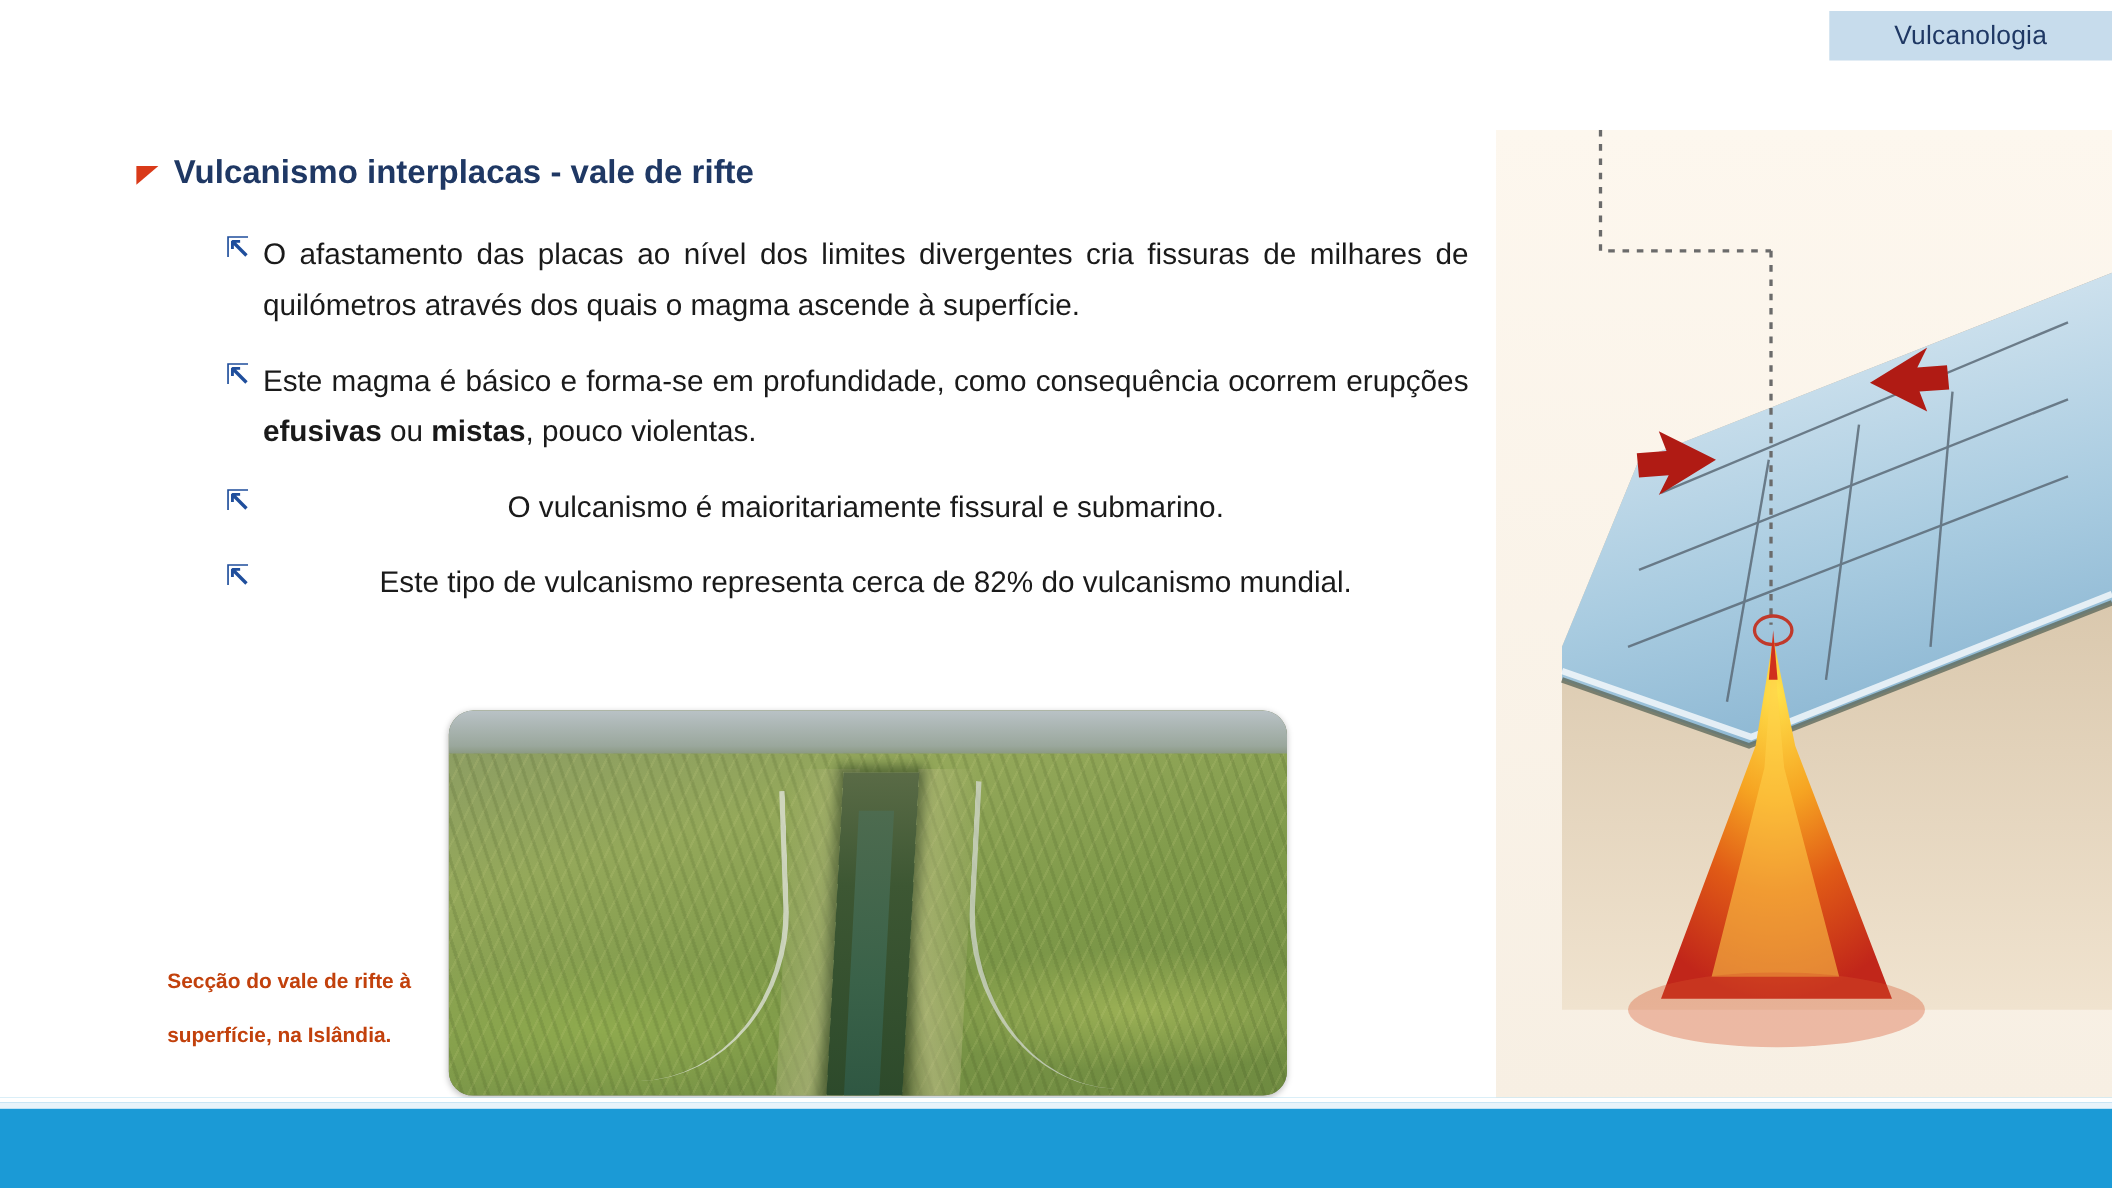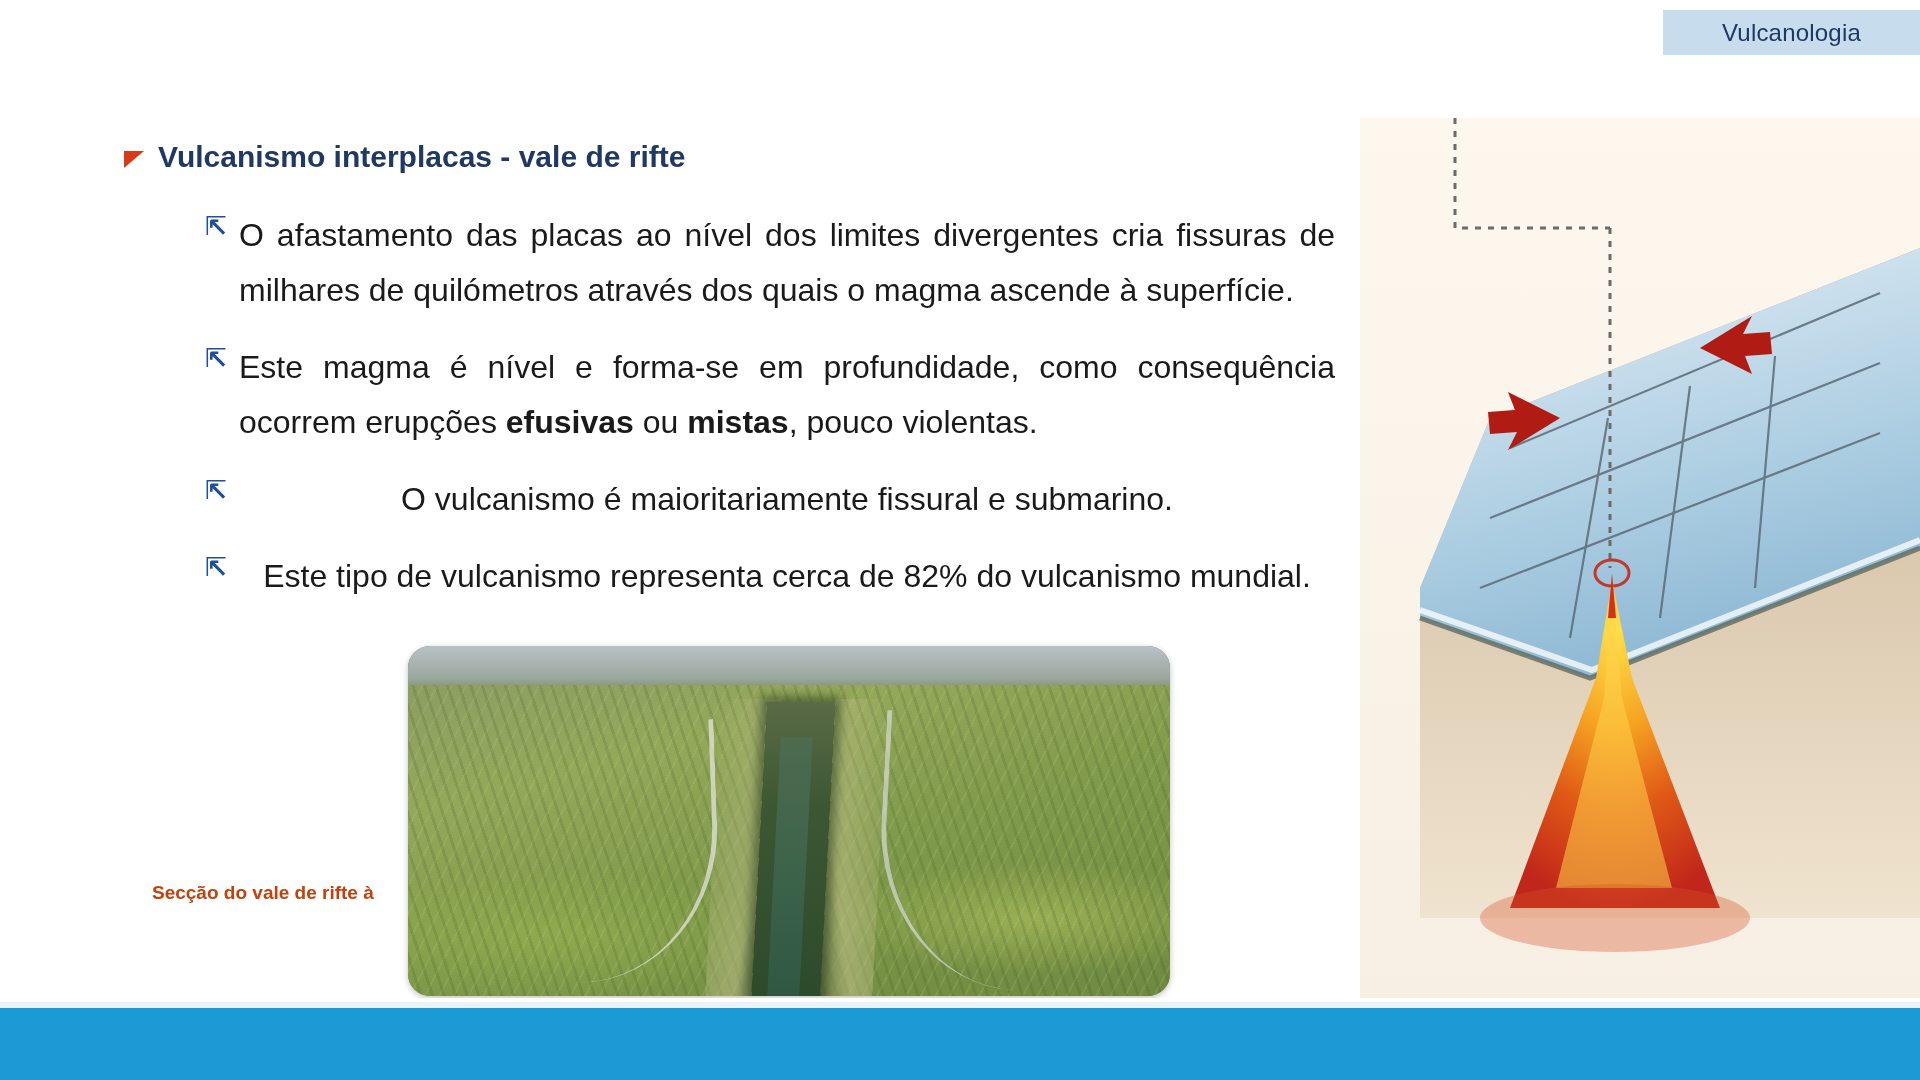--- a/index.html
+++ b/index.html
@@ -90,21 +90,21 @@
     width: 34px;
     color: #1f4e9c;
     font-size: 26px;
     font-weight: bold;
     line-height: 1.1;
     padding-top: 4px;
     font-family: "DejaVu Sans", sans-serif;
   }
   .bullet-text {
     flex: 1 1 auto;
-    font-size: 32px;
+    font-size: 27px;
     color: #1a1a1a;
     line-height: 1.72;
     text-align: justify;
   }
   .bullet-text.nojust { text-align: center; }
   .bullet-text b { font-weight: bold; }
 
   
   .photo-frame {
     position: absolute;
@@ -241,21 +241,21 @@
 
   <div class="bullets">
 
     <div class="bullet">
       <span class="bullet-marker">⇱</span>
       <span class="bullet-text">O afastamento das placas ao nível dos limites divergentes cria fissuras de milhares de quilómetros através dos quais o magma ascende à superfície.</span>
     </div>
 
     <div class="bullet">
       <span class="bullet-marker">⇱</span>
-      <span class="bullet-text"><span>Este magma é nível e forma-se em profundidade, como consequência ocorrem erupções </span><b>efusivas</b><span> ou </span><b>mistas</b><span>, pouco violentas.</span></span>
+      <span class="bullet-text"><span>Este magma é básico e forma-se em profundidade, como consequência ocorrem erupções </span><b>efusivas</b><span> ou </span><b>mistas</b><span>, pouco violentas.</span></span>
     </div>
 
     <div class="bullet">
       <span class="bullet-marker">⇱</span>
       <span class="bullet-text nojust">O vulcanismo é maioritariamente fissural e submarino.</span>
     </div>
 
     <div class="bullet">
       <span class="bullet-marker">⇱</span>
       <span class="bullet-text nojust">Este tipo de vulcanismo representa cerca de 82% do vulcanismo mundial.</span>
@@ -270,20 +270,21 @@
     <div class="rift-edge-l"></div>
     <div class="rift-edge-r"></div>
     <div class="rift-chasm"></div>
     <div class="rift-water"></div>
     <div class="road-l"></div>
     <div class="road-r"></div>
   </div>
 
   <div class="photo-caption">
     <div>Secção do vale de rifte à</div>
+    <div>superfície, na Islândia.</div>
   </div>
 
   <div class="diagram">
     <svg width="560" height="880" viewBox="0 0 560 880">
       <defs>
         <linearGradient id="seaGrad" x1="0" y1="0" x2="0.3" y2="1">
           <stop offset="0%" stop-color="#eef4f7"></stop>
           <stop offset="25%" stop-color="#cfe2ee"></stop>
           <stop offset="70%" stop-color="#a8cbe0"></stop>
           <stop offset="100%" stop-color="#8fb9d4"></stop>

